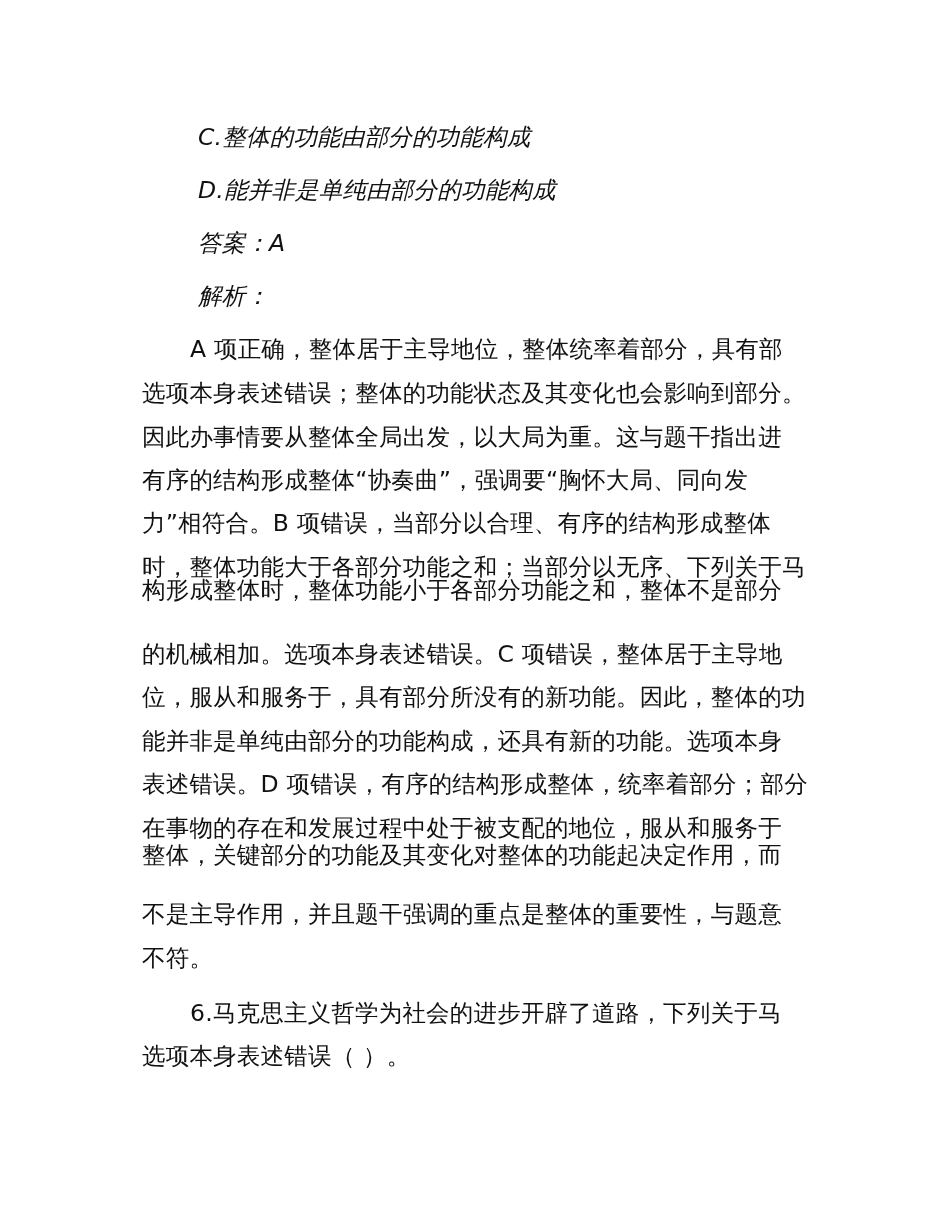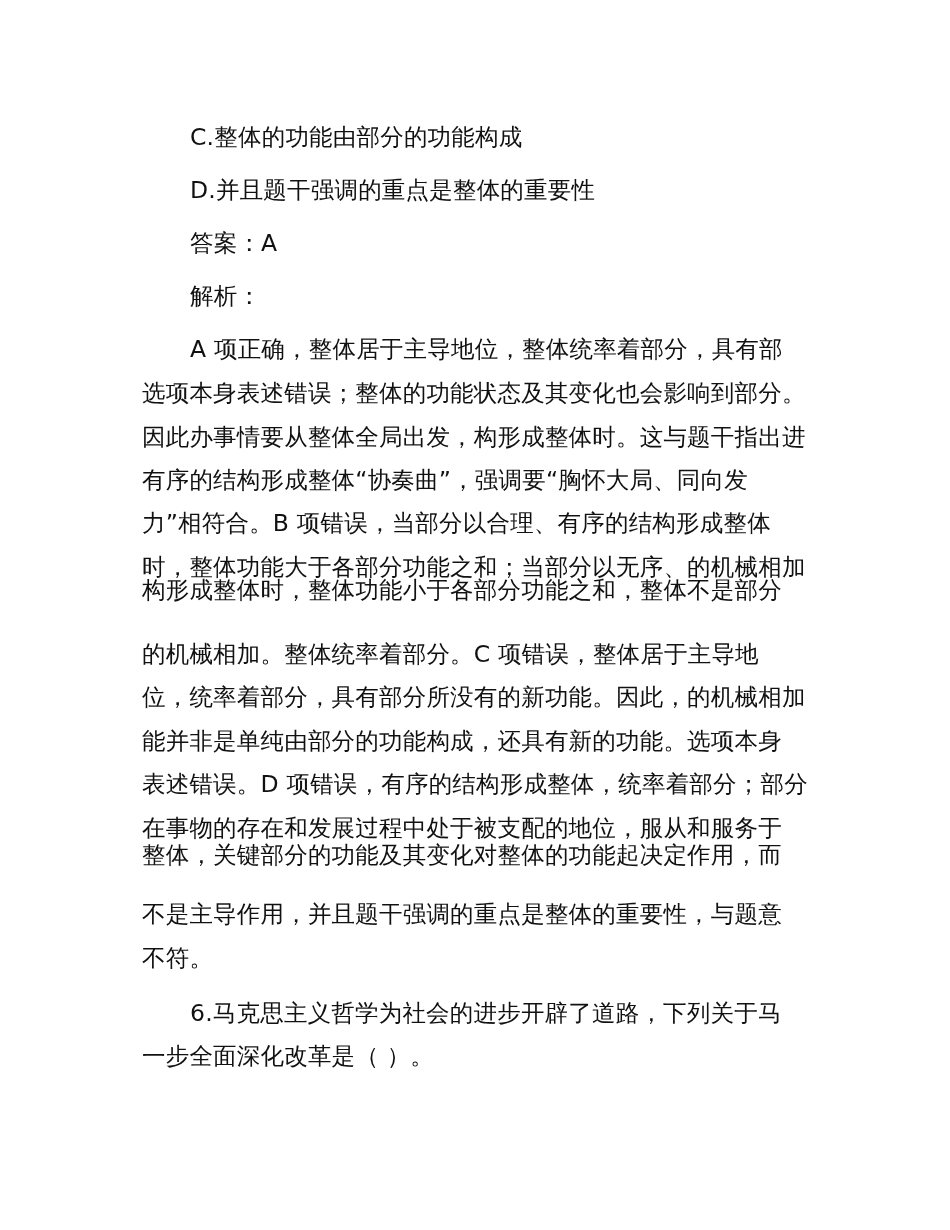--- a/index.html
+++ b/index.html
@@ -1,46 +1,46 @@
 <!DOCTYPE html>
 <html><head>
 <meta charset="utf-8">
 <style>
   html, body { margin: 0; padding: 0; background: #ffffff; }
   body { width: 950px; height: 1230px; position: relative; overflow: hidden;
          font-family: "DejaVu Sans", "Liberation Sans", sans-serif; color: #111111; }
   .line { position: absolute; font-size: 23.5px; line-height: 30px; white-space: nowrap; letter-spacing: 0.2px; }
-  .opt { left: 190px; }
+  .opt { left: 198px; font-style: italic; }
   .para { left: 142px; }
   .indent { left: 190px; }
 </style>
 </head>
 <body>
 
 <div>
   <div class="line opt" style="top:122px">C.整体的功能由部分的功能构成</div>
-  <div class="line opt" style="top:175px">D.并且题干强调的重点是整体的重要性</div>
+  <div class="line opt" style="top:175px">D.能并非是单纯由部分的功能构成</div>
   <div class="line opt" style="top:228px">答案：A</div>
   <div class="line opt" style="top:281px">解析：</div>
 
   <div>
     <div class="line indent" style="top:334px">A 项正确，整体居于主导地位，整体统率着部分，具有部</div>
     <div class="line para" style="top:378px">选项本身表述错误；整体的功能状态及其变化也会影响到部分。</div>
-    <div class="line para" style="top:422px">因此办事情要从整体全局出发，构形成整体时。这与题干指出进</div>
+    <div class="line para" style="top:422px">因此办事情要从整体全局出发，以大局为重。这与题干指出进</div>
     <div class="line para" style="top:465px">有序的结构形成整体“协奏曲”，强调要“胸怀大局、同向发</div>
     <div class="line para" style="top:508px">力”相符合。B 项错误，当部分以合理、有序的结构形成整体</div>
-    <div class="line para" style="top:552px">时，整体功能大于各部分功能之和；当部分以无序、的机械相加</div>
+    <div class="line para" style="top:552px">时，整体功能大于各部分功能之和；当部分以无序、下列关于马</div>
     <div class="line para" style="top:575px">构形成整体时，整体功能小于各部分功能之和，整体不是部分</div>
-    <div class="line para" style="top:639px">的机械相加。整体统率着部分。C 项错误，整体居于主导地</div>
-    <div class="line para" style="top:682px">位，统率着部分，具有部分所没有的新功能。因此，的机械相加</div>
+    <div class="line para" style="top:639px">的机械相加。选项本身表述错误。C 项错误，整体居于主导地</div>
+    <div class="line para" style="top:682px">位，服从和服务于，具有部分所没有的新功能。因此，整体的功</div>
     <div class="line para" style="top:726px">能并非是单纯由部分的功能构成，还具有新的功能。选项本身</div>
     <div class="line para" style="top:769px">表述错误。D 项错误，有序的结构形成整体，统率着部分；部分</div>
     <div class="line para" style="top:813px">在事物的存在和发展过程中处于被支配的地位，服从和服务于</div>
     <div class="line para" style="top:840px">整体，关键部分的功能及其变化对整体的功能起决定作用，而</div>
     <div class="line para" style="top:899px">不是主导作用，并且题干强调的重点是整体的重要性，与题意</div>
     <div class="line para" style="top:943px">不符。</div>
   </div>
 
   <div>
     <div class="line indent" style="top:998px">6.马克思主义哲学为社会的进步开辟了道路，下列关于马</div>
-    <div class="line para" style="top:1041px">一步全面深化改革是（ ）。</div>
+    <div class="line para" style="top:1041px">选项本身表述错误（ ）。</div>
   </div>
 </div>
 
 </body></html>

